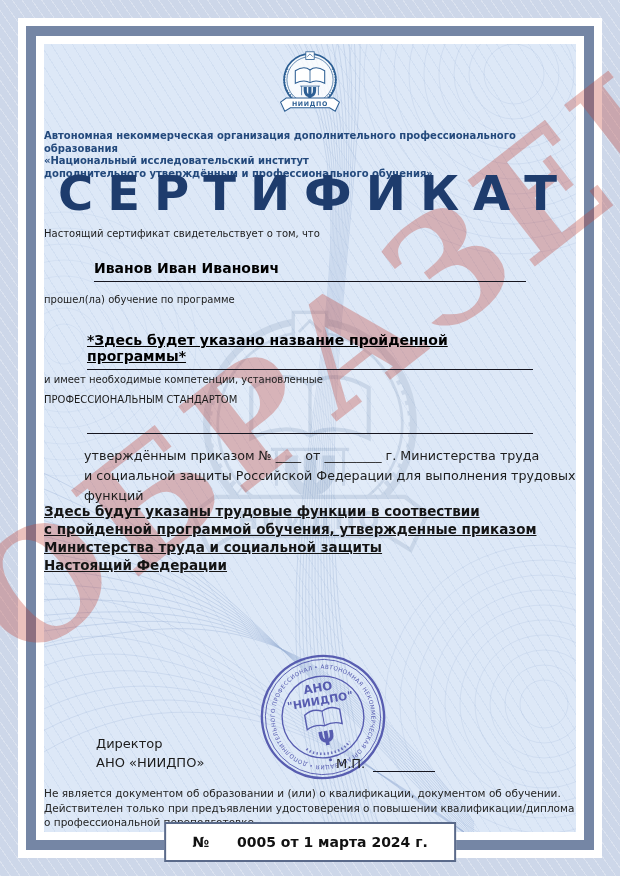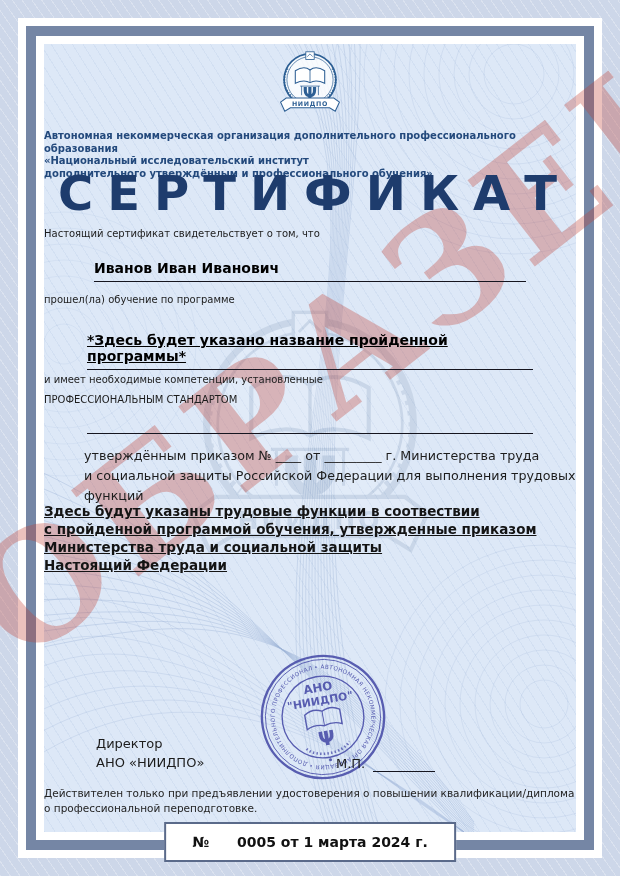--- a/index.html
+++ b/index.html
@@ -258,20 +258,21 @@
     <div class="director">
       <div>Директор</div>
       <div>АНО «НИИДПО»</div>
     </div>
 
     <div class="mp">
       <span>М.П.</span><span class="sig-line">&nbsp;</span>
     </div>
 
     <div class="abs center footer">
+      <div>Не является документом об образовании и (или) о квалификации, документом об обучении.</div>
       <div>Действителен только при предъявлении удостоверения о повышении квалификации/диплома</div>
       <div>о профессиональной переподготовке.</div>
     </div>
 
   </div>
 
   <div class="number-box">
     <span>№</span>
     <span>0005 от 1 марта 2024 г.</span>
   </div>

